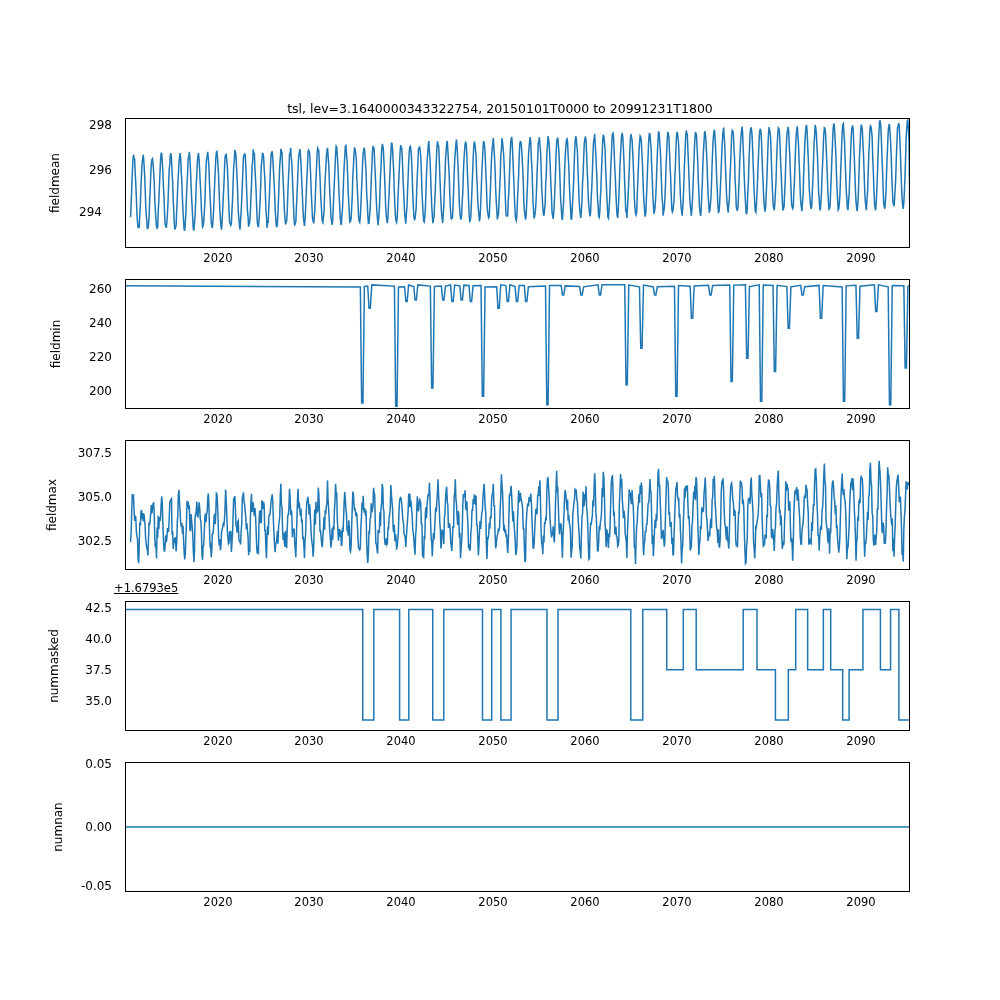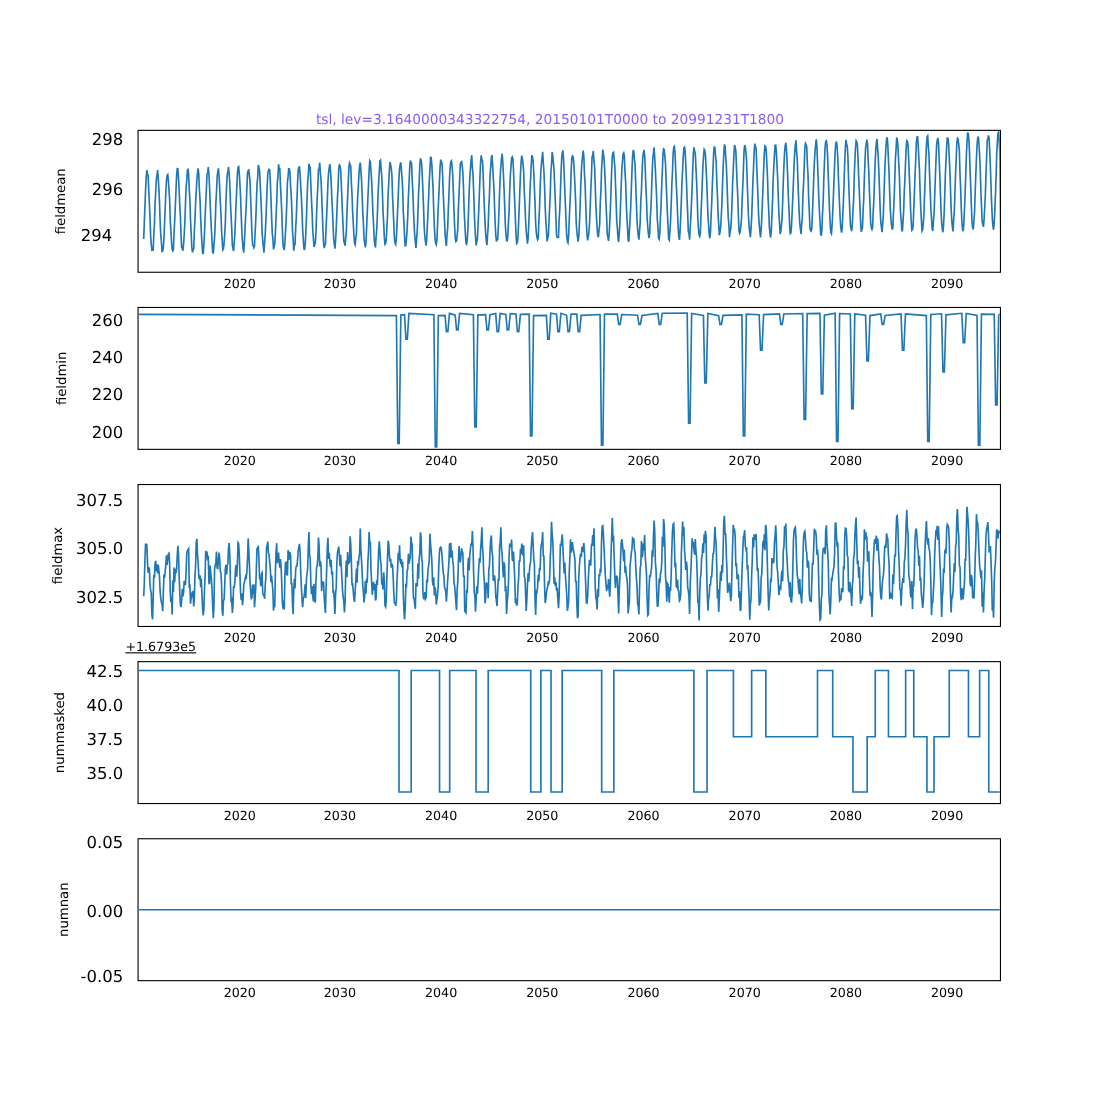--- a/index.html
+++ b/index.html
@@ -31,42 +31,42 @@
     display: block;
     width: 100%;
     height: 100%;
   }
   .fig-title {
     position: absolute;
     left: 0;
     width: 1000px;
     text-align: center;
     font-size: 12.5px;
-    color: #8b5cf6;
+    color: #000000;
     white-space: nowrap;
   }
   .ylabel {
     position: absolute;
     font-size: 12px;
     color: #000000;
     transform-origin: center center;
     transform: rotate(-90deg);
     white-space: nowrap;
     text-align: center;
   }
   .xlabel {
     position: absolute;
     font-size: 12px;
     color: #000000;
     text-align: center;
     white-space: nowrap;
   }
   .ytick {
     position: absolute;
-    font-size: 15px;
+    font-size: 12px;
     color: #000000;
     text-align: right;
     white-space: nowrap;
   }
   .xtick {
     position: absolute;
     font-size: 11.5px;
     color: #000000;
     text-align: center;
     white-space: nowrap;

